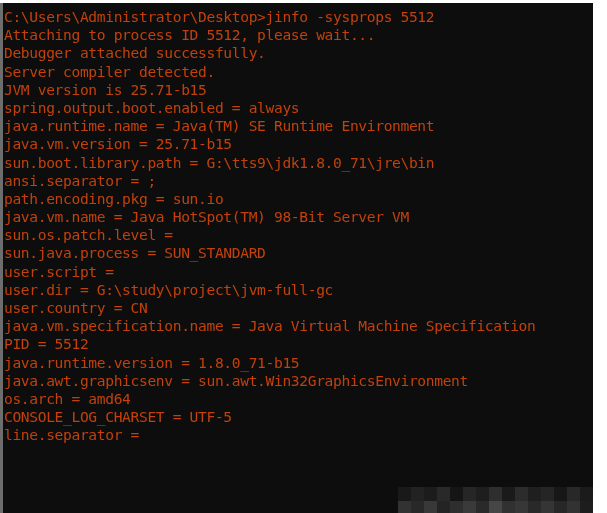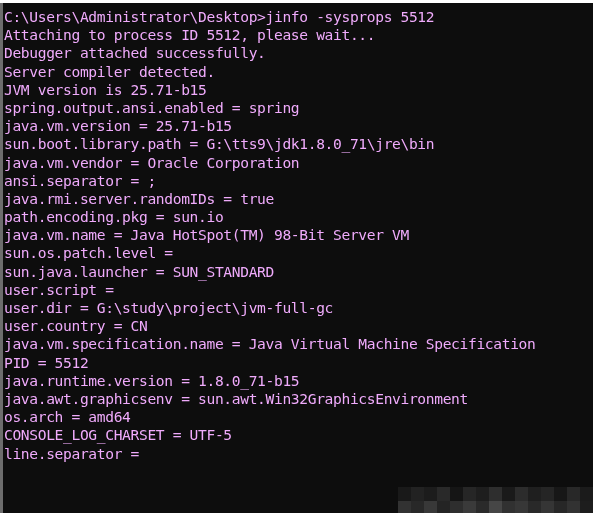--- a/index.html
+++ b/index.html
@@ -48,21 +48,21 @@
     position: absolute;
     left: 4px;
     top: 5px;
     width: 600px;
   }
 
   .console-line {
     height: 18.2px;
     line-height: 18.2px;
     font-size: 14.6px;
-    color: #f0abfc;
+    color: #c2410c;
     white-space: pre;
     letter-spacing: -0.35px;
     font-family: "DejaVu Sans Mono", "Liberation Mono", monospace;
   }
 
   
   .redaction-mosaic {
     position: absolute;
     left: 398px;
     top: 484px;
@@ -118,30 +118,29 @@
 
 <div id="terminal">
 
   <div class="console-surface">
     <div class="console-lines" id="console-lines">
         <div class="console-line">C:\Users\Administrator\Desktop&gt;jinfo -sysprops 5512</div>
         <div class="console-line">Attaching to process ID 5512, please wait...</div>
         <div class="console-line">Debugger attached successfully.</div>
         <div class="console-line">Server compiler detected.</div>
         <div class="console-line">JVM version is 25.71-b15</div>
-        <div class="console-line">spring.output.ansi.enabled = spring</div>
+        <div class="console-line">spring.output.boot.enabled = always</div>
+        <div class="console-line">java.runtime.name = Java(TM) SE Runtime Environment</div>
         <div class="console-line">java.vm.version = 25.71-b15</div>
         <div class="console-line">sun.boot.library.path = G:\tts9\jdk1.8.0_71\jre\bin</div>
-        <div class="console-line">java.vm.vendor = Oracle Corporation</div>
         <div class="console-line">ansi.separator = ;</div>
-        <div class="console-line">java.rmi.server.randomIDs = true</div>
         <div class="console-line">path.encoding.pkg = sun.io</div>
         <div class="console-line">java.vm.name = Java HotSpot(TM) 98-Bit Server VM</div>
         <div class="console-line">sun.os.patch.level =</div>
-        <div class="console-line">sun.java.launcher = SUN_STANDARD</div>
+        <div class="console-line">sun.java.process = SUN_STANDARD</div>
         <div class="console-line">user.script =</div>
         <div class="console-line">user.dir = G:\study\project\jvm-full-gc</div>
         <div class="console-line">user.country = CN</div>
         <div class="console-line">java.vm.specification.name = Java Virtual Machine Specification</div>
         <div class="console-line">PID = 5512</div>
         <div class="console-line">java.runtime.version = 1.8.0_71-b15</div>
         <div class="console-line">java.awt.graphicsenv = sun.awt.Win32GraphicsEnvironment</div>
         <div class="console-line">os.arch = amd64</div>
         <div class="console-line">CONSOLE_LOG_CHARSET = UTF-5</div>
         <div class="console-line">line.separator =</div>

